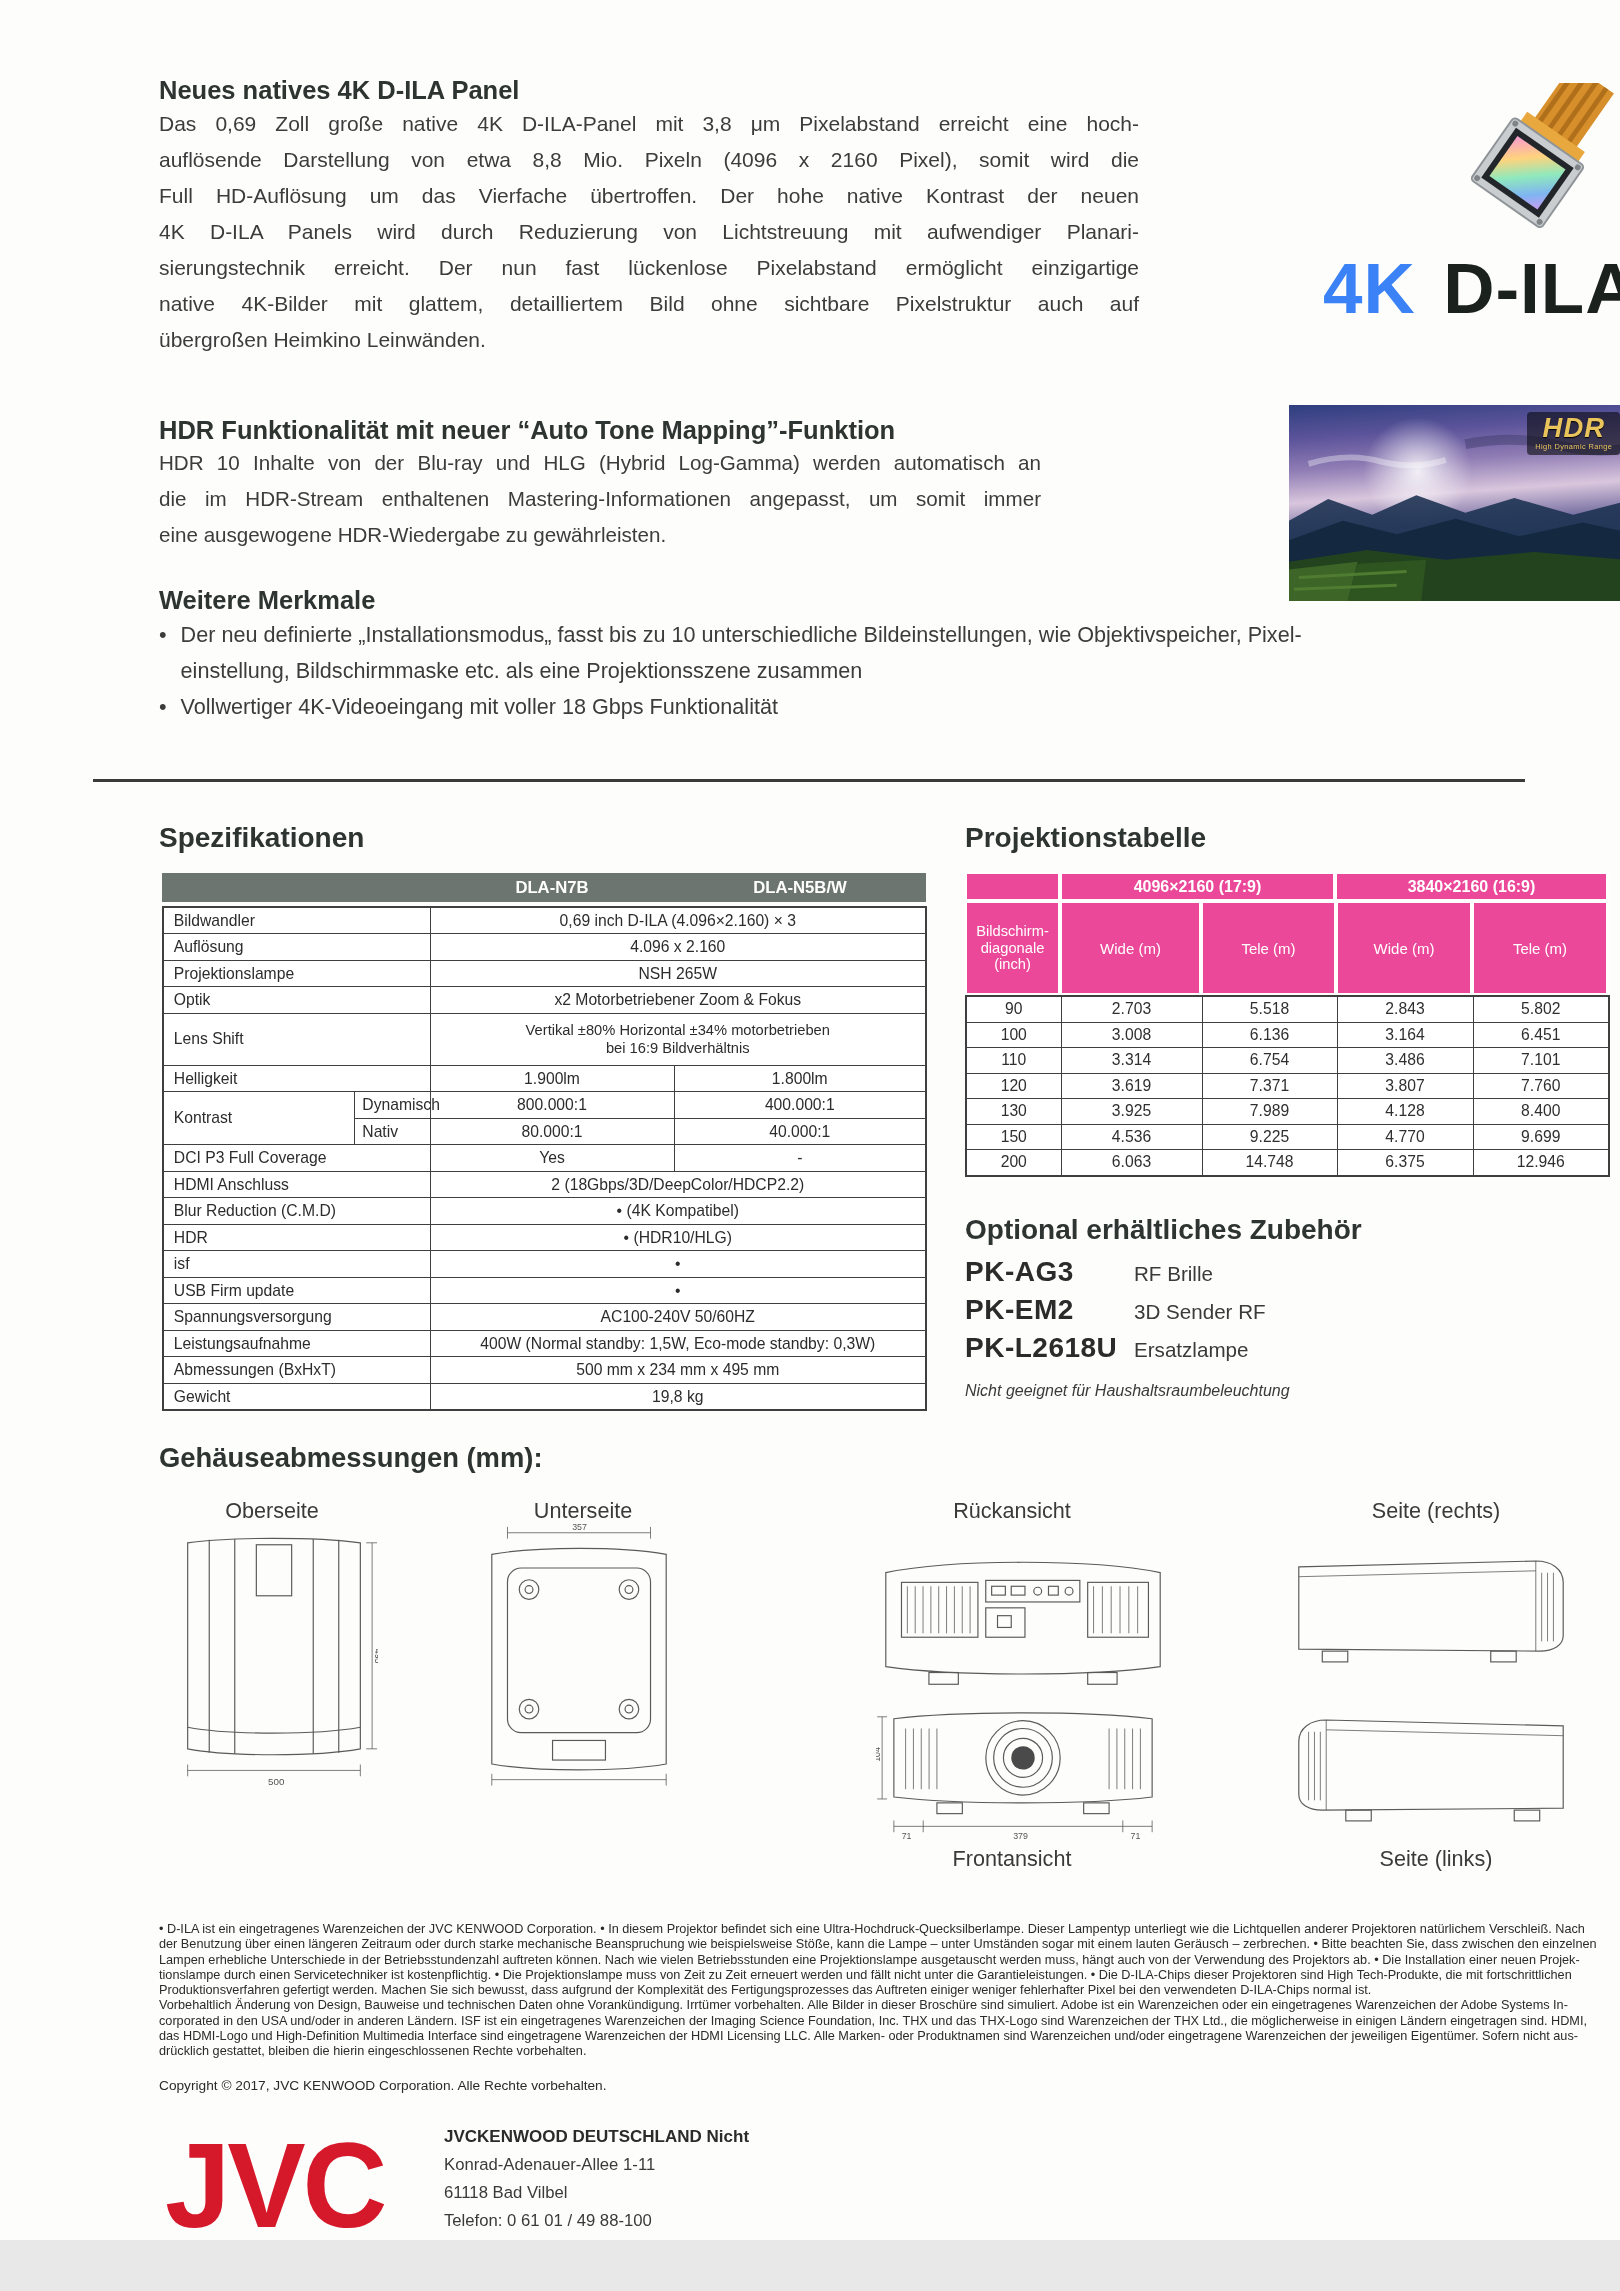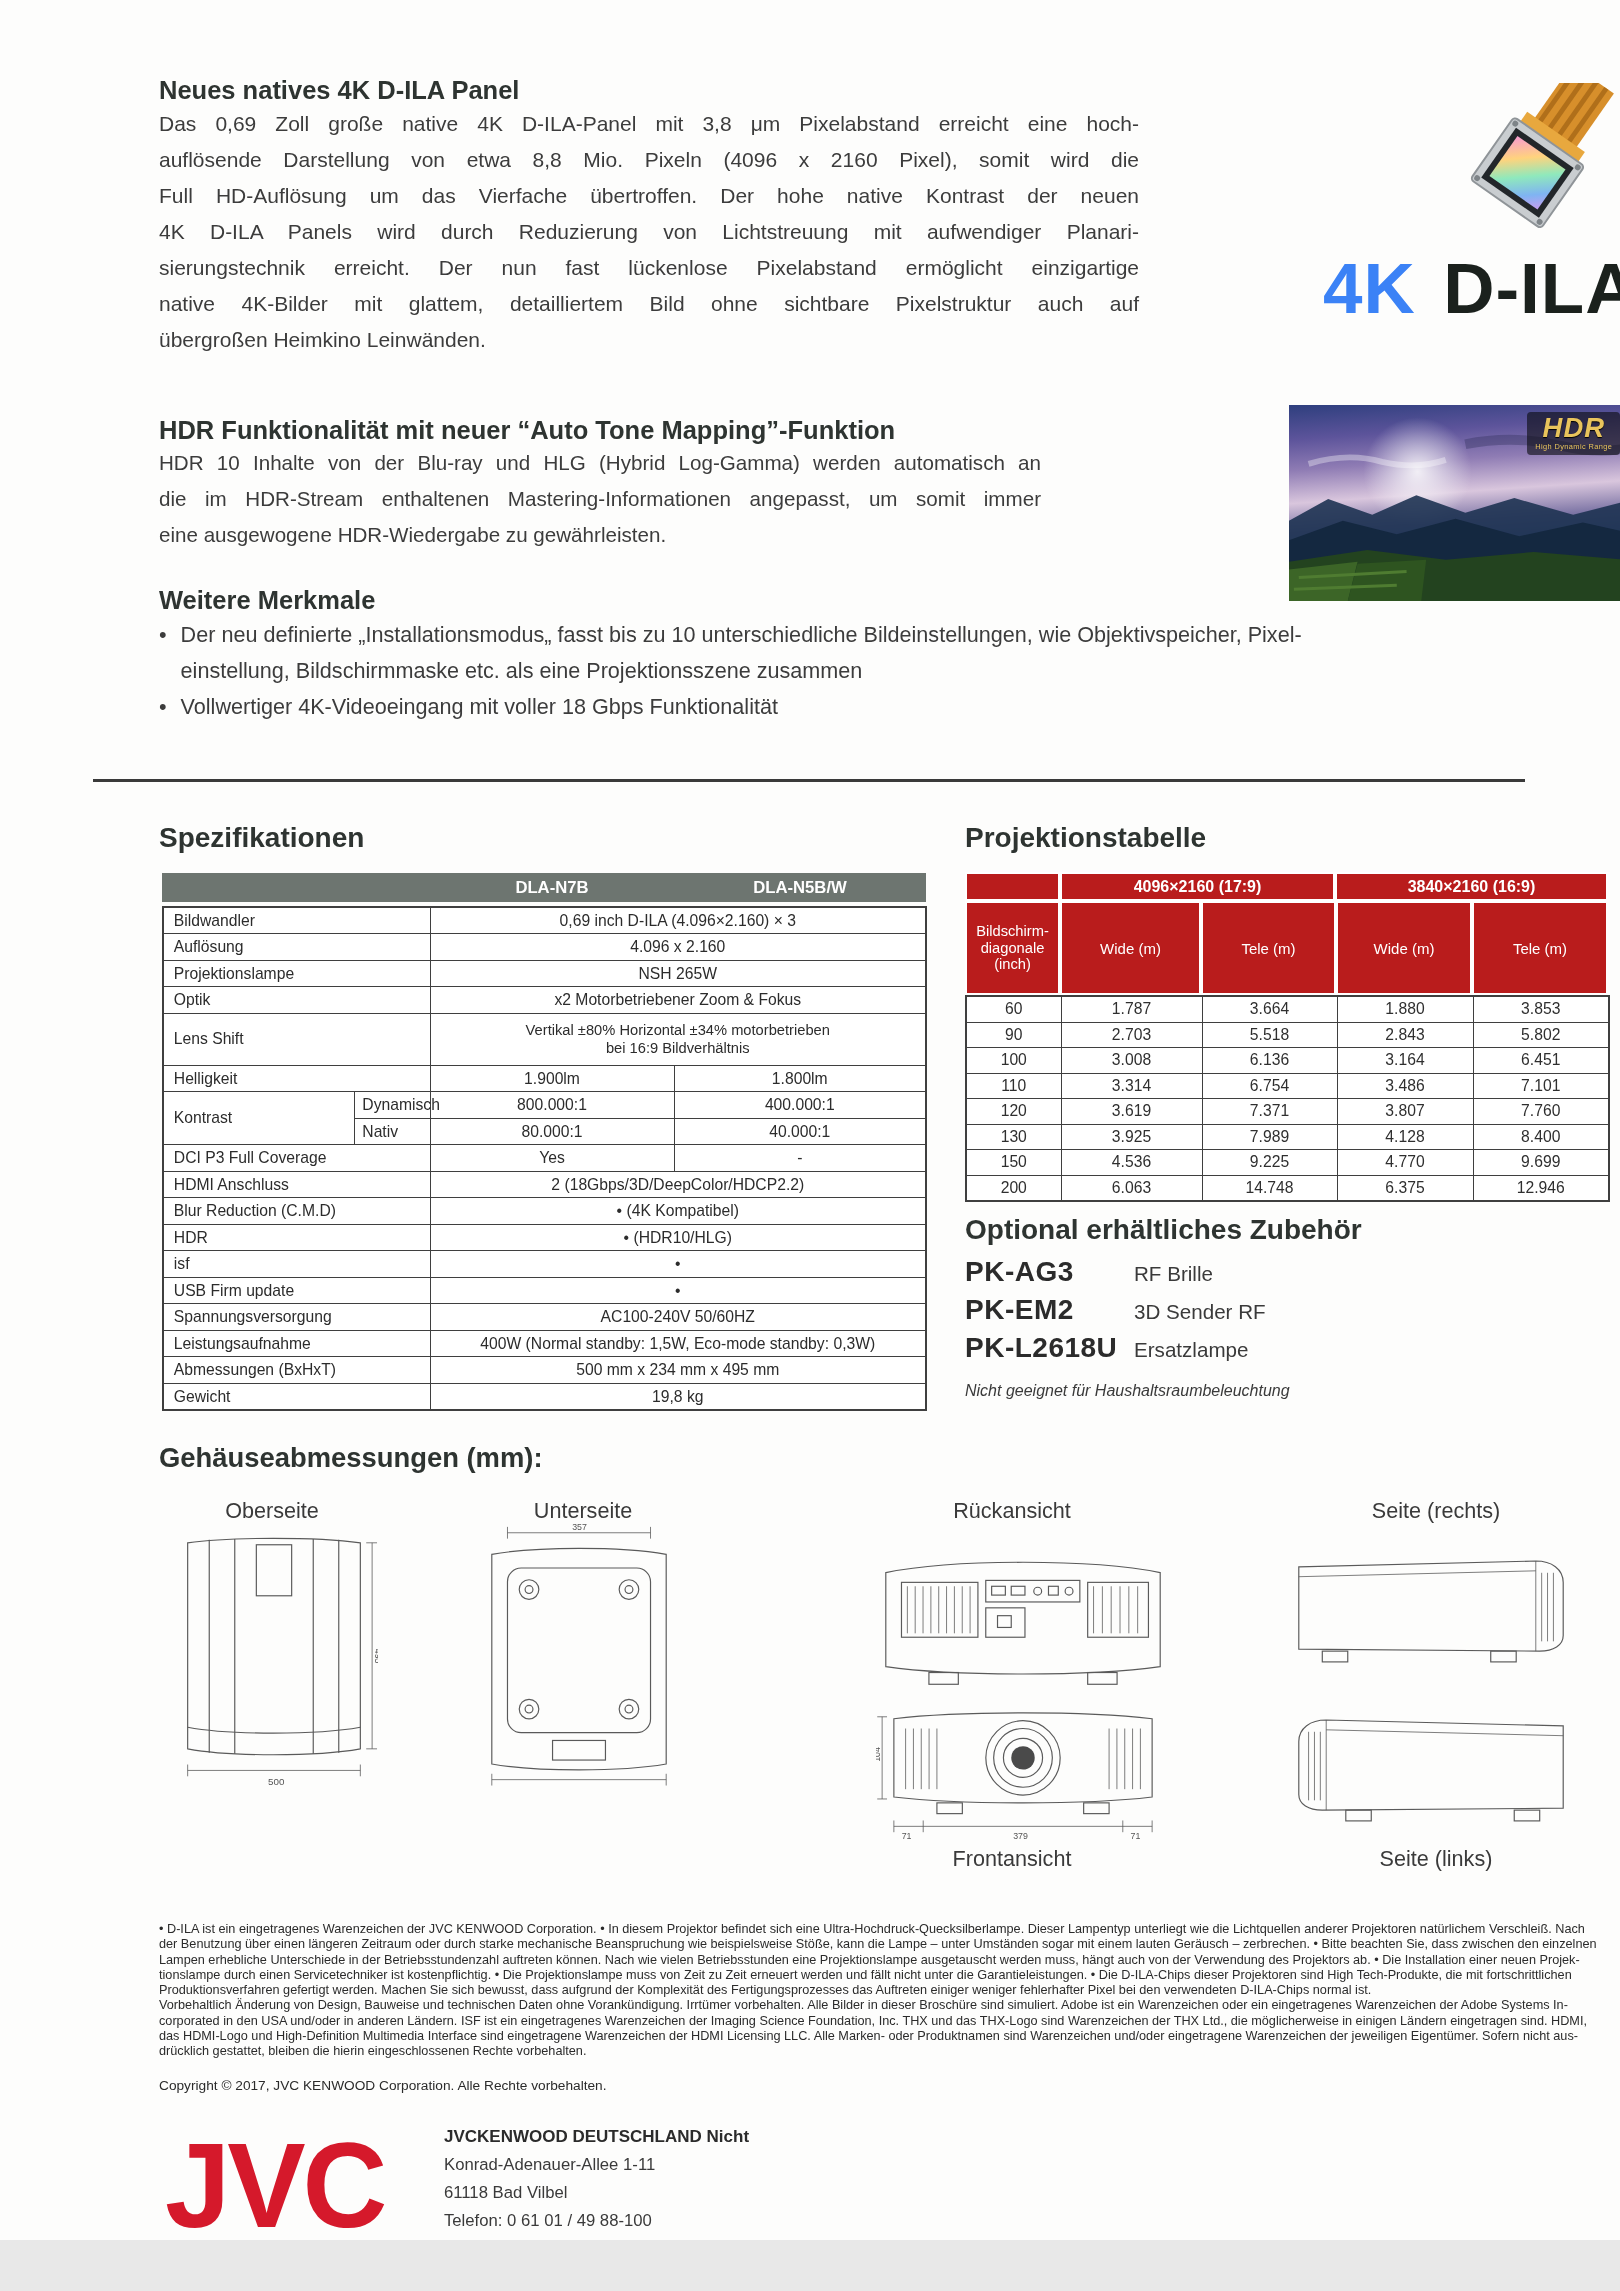--- a/index.html
+++ b/index.html
@@ -25,21 +25,21 @@
   .spec-head{display:flex;width:764px;height:29px;background:#6d7570;}
   .spec-head .z{display:flex;align-items:center;justify-content:center;color:#fff;font-weight:bold;font-size:16.7px;}
   table.spec{border-collapse:collapse;table-layout:fixed;width:764px;border:2px solid #3f3f3f;background:#fff;}
   table.spec td{border:1px solid #3f3f3f;font-size:15.7px;height:25.5px;padding:0 5.9px;color:#2c2c2c;}
   table.spec td.lab{text-align:left;padding-left:9.8px;}
   table.spec td.sub{text-align:left;padding-left:7.8px;}
   table.spec td.val,table.spec td.spanv{text-align:center;}
   table.spec td.multiline{white-space:pre-line;font-size:14.7px;line-height:18.6px;height:51px;text-align:center;}
   
   .proj-grid{display:grid;background:#fff;}
-  .proj-grid .ph{background:#b91c1c;color:#fff;border:2px solid #fff;display:flex;align-items:center;justify-content:center;text-align:center;}
+  .proj-grid .ph{background:#ec4899;color:#fff;border:2px solid #fff;display:flex;align-items:center;justify-content:center;text-align:center;}
   .proj-h1{grid-template-columns:95px 275px 273px;height:29px;}
   .proj-h1 .ph{font-weight:bold;font-size:16px;}
   .proj-h2{grid-template-columns:95px 141px 135px 136px 136px;height:94px;}
   .proj-h2 .ph{font-size:15px;}
   .proj-h2 .corner{white-space:pre-line;font-size:14.7px;line-height:16.7px;}
   table.proj{border-collapse:collapse;table-layout:fixed;width:644px;border:2px solid #3f3f3f;background:#fff;}
   table.proj td{border:1px solid #3f3f3f;height:22.5px;text-align:center;font-size:15.7px;color:#2f2f2f;}
   
   .acc-row{position:relative;height:38px;}
   .acc-code{position:absolute;left:0;top:0;font-size:28px;font-weight:bold;color:#2b2b2b;letter-spacing:0.5px;}
@@ -267,27 +267,20 @@
     </div>
     <table class="proj">
       <colgroup>
           <col style="width:95px">
           <col style="width:141px">
           <col style="width:135px">
           <col style="width:136px">
           <col style="width:136px">
         </colgroup>
       <tbody id="proj-body">
-          <tr>
-            <td>60</td>
-            <td>1.787</td>
-            <td>3.664</td>
-            <td>1.880</td>
-            <td>3.853</td>
-          </tr>
           <tr>
             <td>90</td>
             <td>2.703</td>
             <td>5.518</td>
             <td>2.843</td>
             <td>5.802</td>
           </tr>
           <tr>
             <td>100</td>
             <td>3.008</td>

